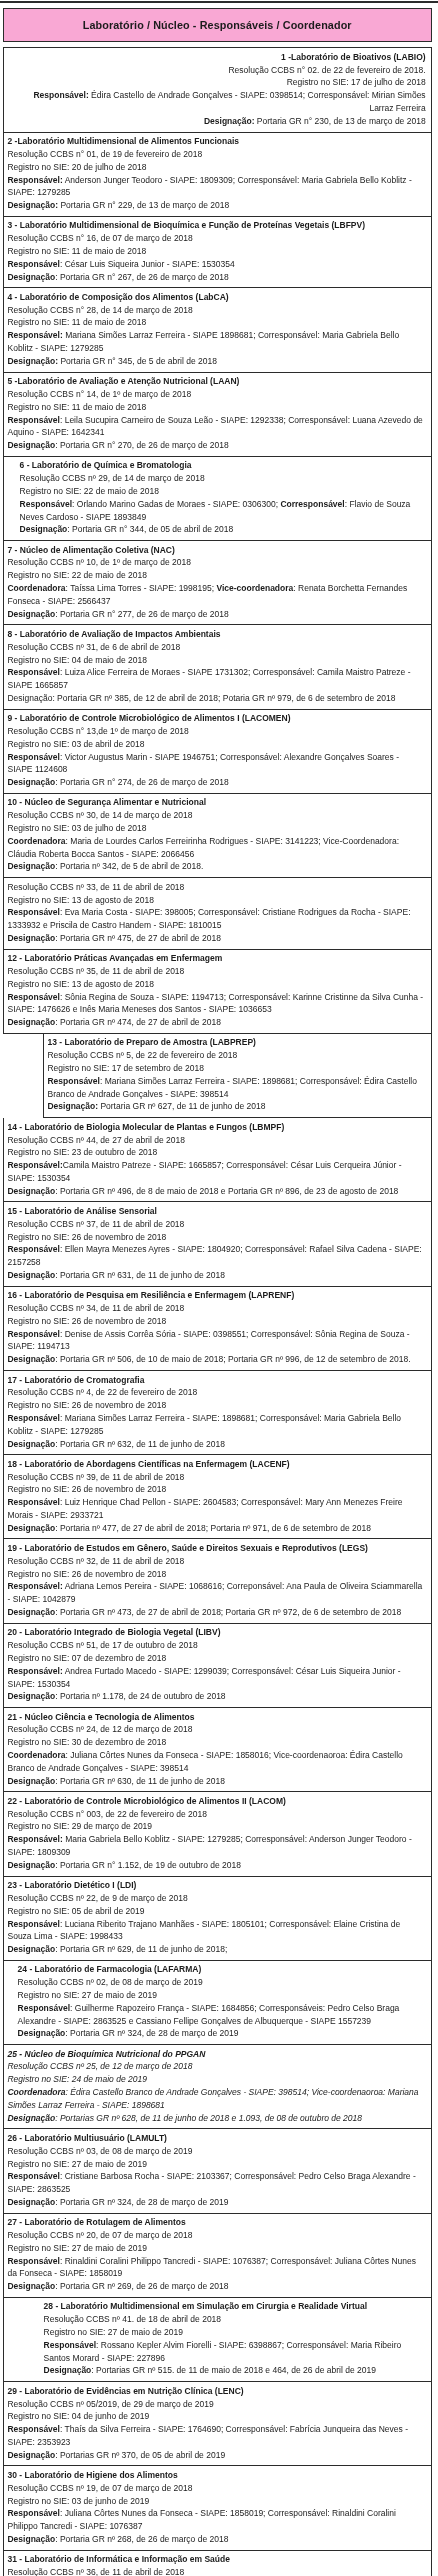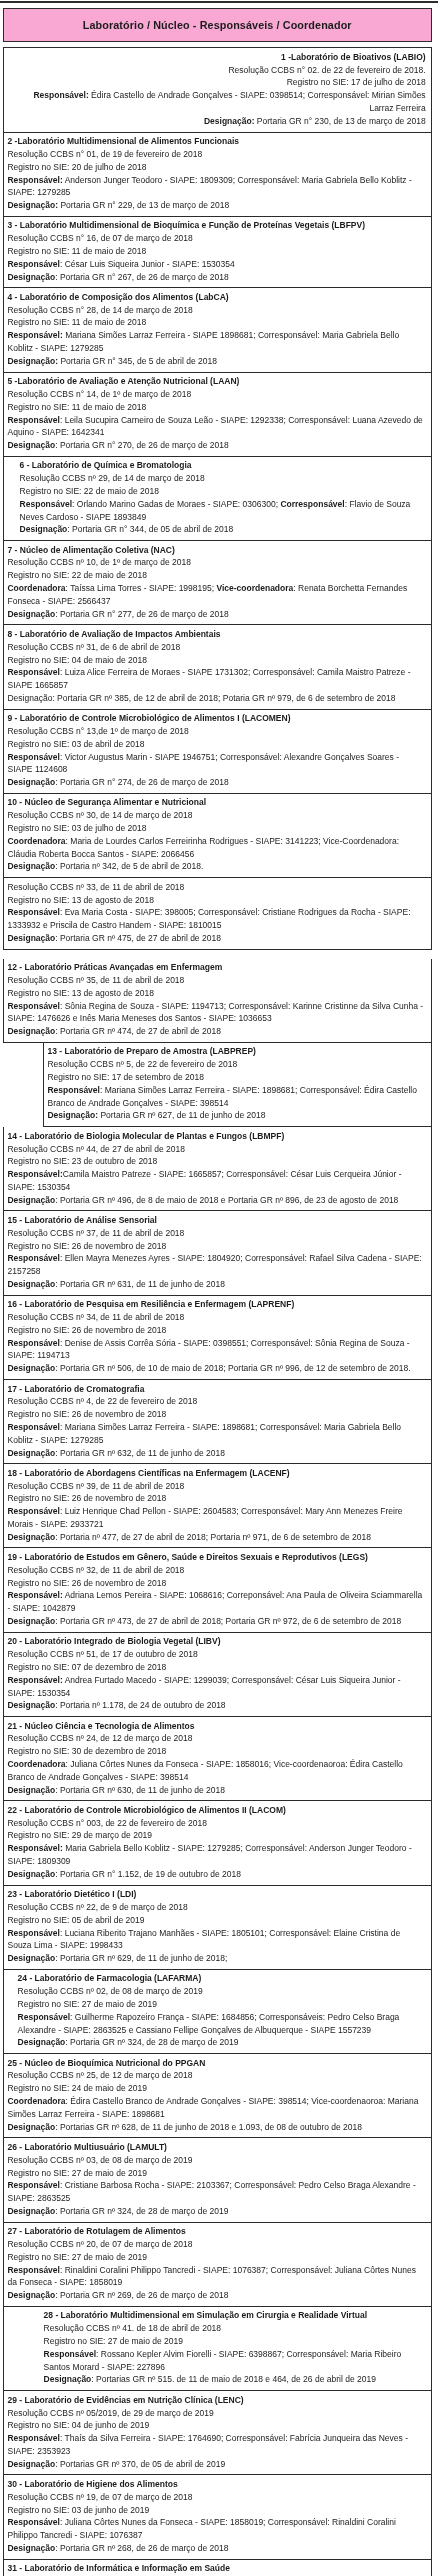--- a/index.html
+++ b/index.html
@@ -136,21 +136,21 @@
         <div class="ln"><span>Registro no SIE: 03 de julho de 2018</span></div>
         <div class="ln"><span class="b">Coordenadora</span><span>: Maria de Lourdes Carlos Ferreirinha Rodrigues - SIAPE: 3141223; Vice-Coordenadora: Cláudia Roberta Bocca Santos - SIAPE: 2066456</span></div>
         <div class="ln"><span class="b">Designação</span><span>: Portaria nº 342, de 5 de abril de 2018.</span></div>
       </div>
       <div class="row" style="border-color: rgb(43, 43, 43);">
         <div class="ln"><span>Resolução CCBS nº 33, de 11 de abril de 2018</span></div>
         <div class="ln"><span>Registro no SIE: 13 de agosto de 2018</span></div>
         <div class="ln"><span class="b">Responsável</span><span>: Eva Maria Costa - SIAPE: 398005; Corresponsável: Cristiane Rodrigues da Rocha - SIAPE: 1333932 e Priscila de Castro Handem - SIAPE: 1810015</span></div>
         <div class="ln"><span class="b">Designação</span><span>: Portaria GR nº 475, de 27 de abril de 2018</span></div>
       </div>
-      <div class="row" style="border-color: rgb(43, 43, 43); margin-top: 9px;">
+      <div class="row" style="border-color: rgb(43, 43, 43);">
         <div class="title">12 - Laboratório Práticas Avançadas em Enfermagem</div>
         <div class="ln"><span>Resolução CCBS nº 35, de 11 de abril de 2018</span></div>
         <div class="ln"><span>Registro no SIE: 13 de agosto de 2018</span></div>
         <div class="ln"><span class="b">Responsável</span><span>: Sônia Regina de Souza - SIAPE: 1194713; Corresponsável: Karinne Cristinne da Silva Cunha - SIAPE: 1476626 e Inês Maria Meneses dos Santos - SIAPE: 1036653</span></div>
         <div class="ln"><span class="b">Designação</span><span>: Portaria GR nº 474, de 27 de abril de 2018</span></div>
       </div>
       <div class="row" style="border-color: rgb(43, 43, 43); margin-left: 40px;">
         <div class="title">13 - Laboratório de Preparo de Amostra (LABPREP)</div>
         <div class="ln"><span>Resolução CCBS nº 5, de 22 de fevereiro de 2018</span></div>
         <div class="ln"><span>Registro no SIE: 17 de setembro de 2018</span></div>
@@ -227,21 +227,21 @@
         <div class="ln"><span class="b">Responsável</span><span>: Luciana Riberito Trajano Manhães - SIAPE: 1805101; Corresponsável: Elaine Cristina de Souza Lima - SIAPE: 1998433</span></div>
         <div class="ln"><span class="b">Designação</span><span>: Portaria GR nº 629, de 11 de junho de 2018;</span></div>
       </div>
       <div class="row" style="border-color: rgb(43, 43, 43); padding-left: 14px;">
         <div class="title">24 - Laboratório de Farmacologia (LAFARMA)</div>
         <div class="ln"><span>Resolução CCBS nº 02, de 08 de março de 2019</span></div>
         <div class="ln"><span>Registro no SIE: 27 de maio de 2019</span></div>
         <div class="ln"><span class="b">Responsável</span><span>: Guilherme Rapozeiro França - SIAPE: 1684856; Corresponsáveis: Pedro Celso Braga Alexandre - SIAPE: 2863525 e Cassiano Fellipe Gonçalves de Albuquerque - SIAPE 1557239</span></div>
         <div class="ln"><span class="b">Designação</span><span>: Portaria GR nº 324, de 28 de março de 2019</span></div>
       </div>
-      <div class="row" style="border-color: rgb(43, 43, 43);">
+      <div class="row" style="border-color: rgb(43, 43, 43); font-style: italic;">
         <div class="title">25 - Núcleo de Bioquímica Nutricional do PPGAN</div>
         <div class="ln"><span>Resolução CCBS nº  25, de 12 de março de 2018</span></div>
         <div class="ln"><span>Registro no SIE: 24 de maio de 2019</span></div>
         <div class="ln"><span class="b">Coordenadora</span><span>: Édira Castello Branco de Andrade Gonçalves - SIAPE: 398514; Vice-coordenaoroa: Mariana Simões Larraz Ferreira - SIAPE: 1898681</span></div>
         <div class="ln"><span class="b">Designação</span><span>: Portarias GR nº 628, de 11 de junho de 2018 e 1.093, de 08 de outubro de 2018</span></div>
       </div>
       <div class="row" style="border-color: rgb(43, 43, 43);">
         <div class="title">26 - Laboratório  Multiusuário (LAMULT)</div>
         <div class="ln"><span>Resolução CCBS nº 03, de 08 de março de 2019</span></div>
         <div class="ln"><span>Registro no SIE: 27 de maio de 2019</span></div>

